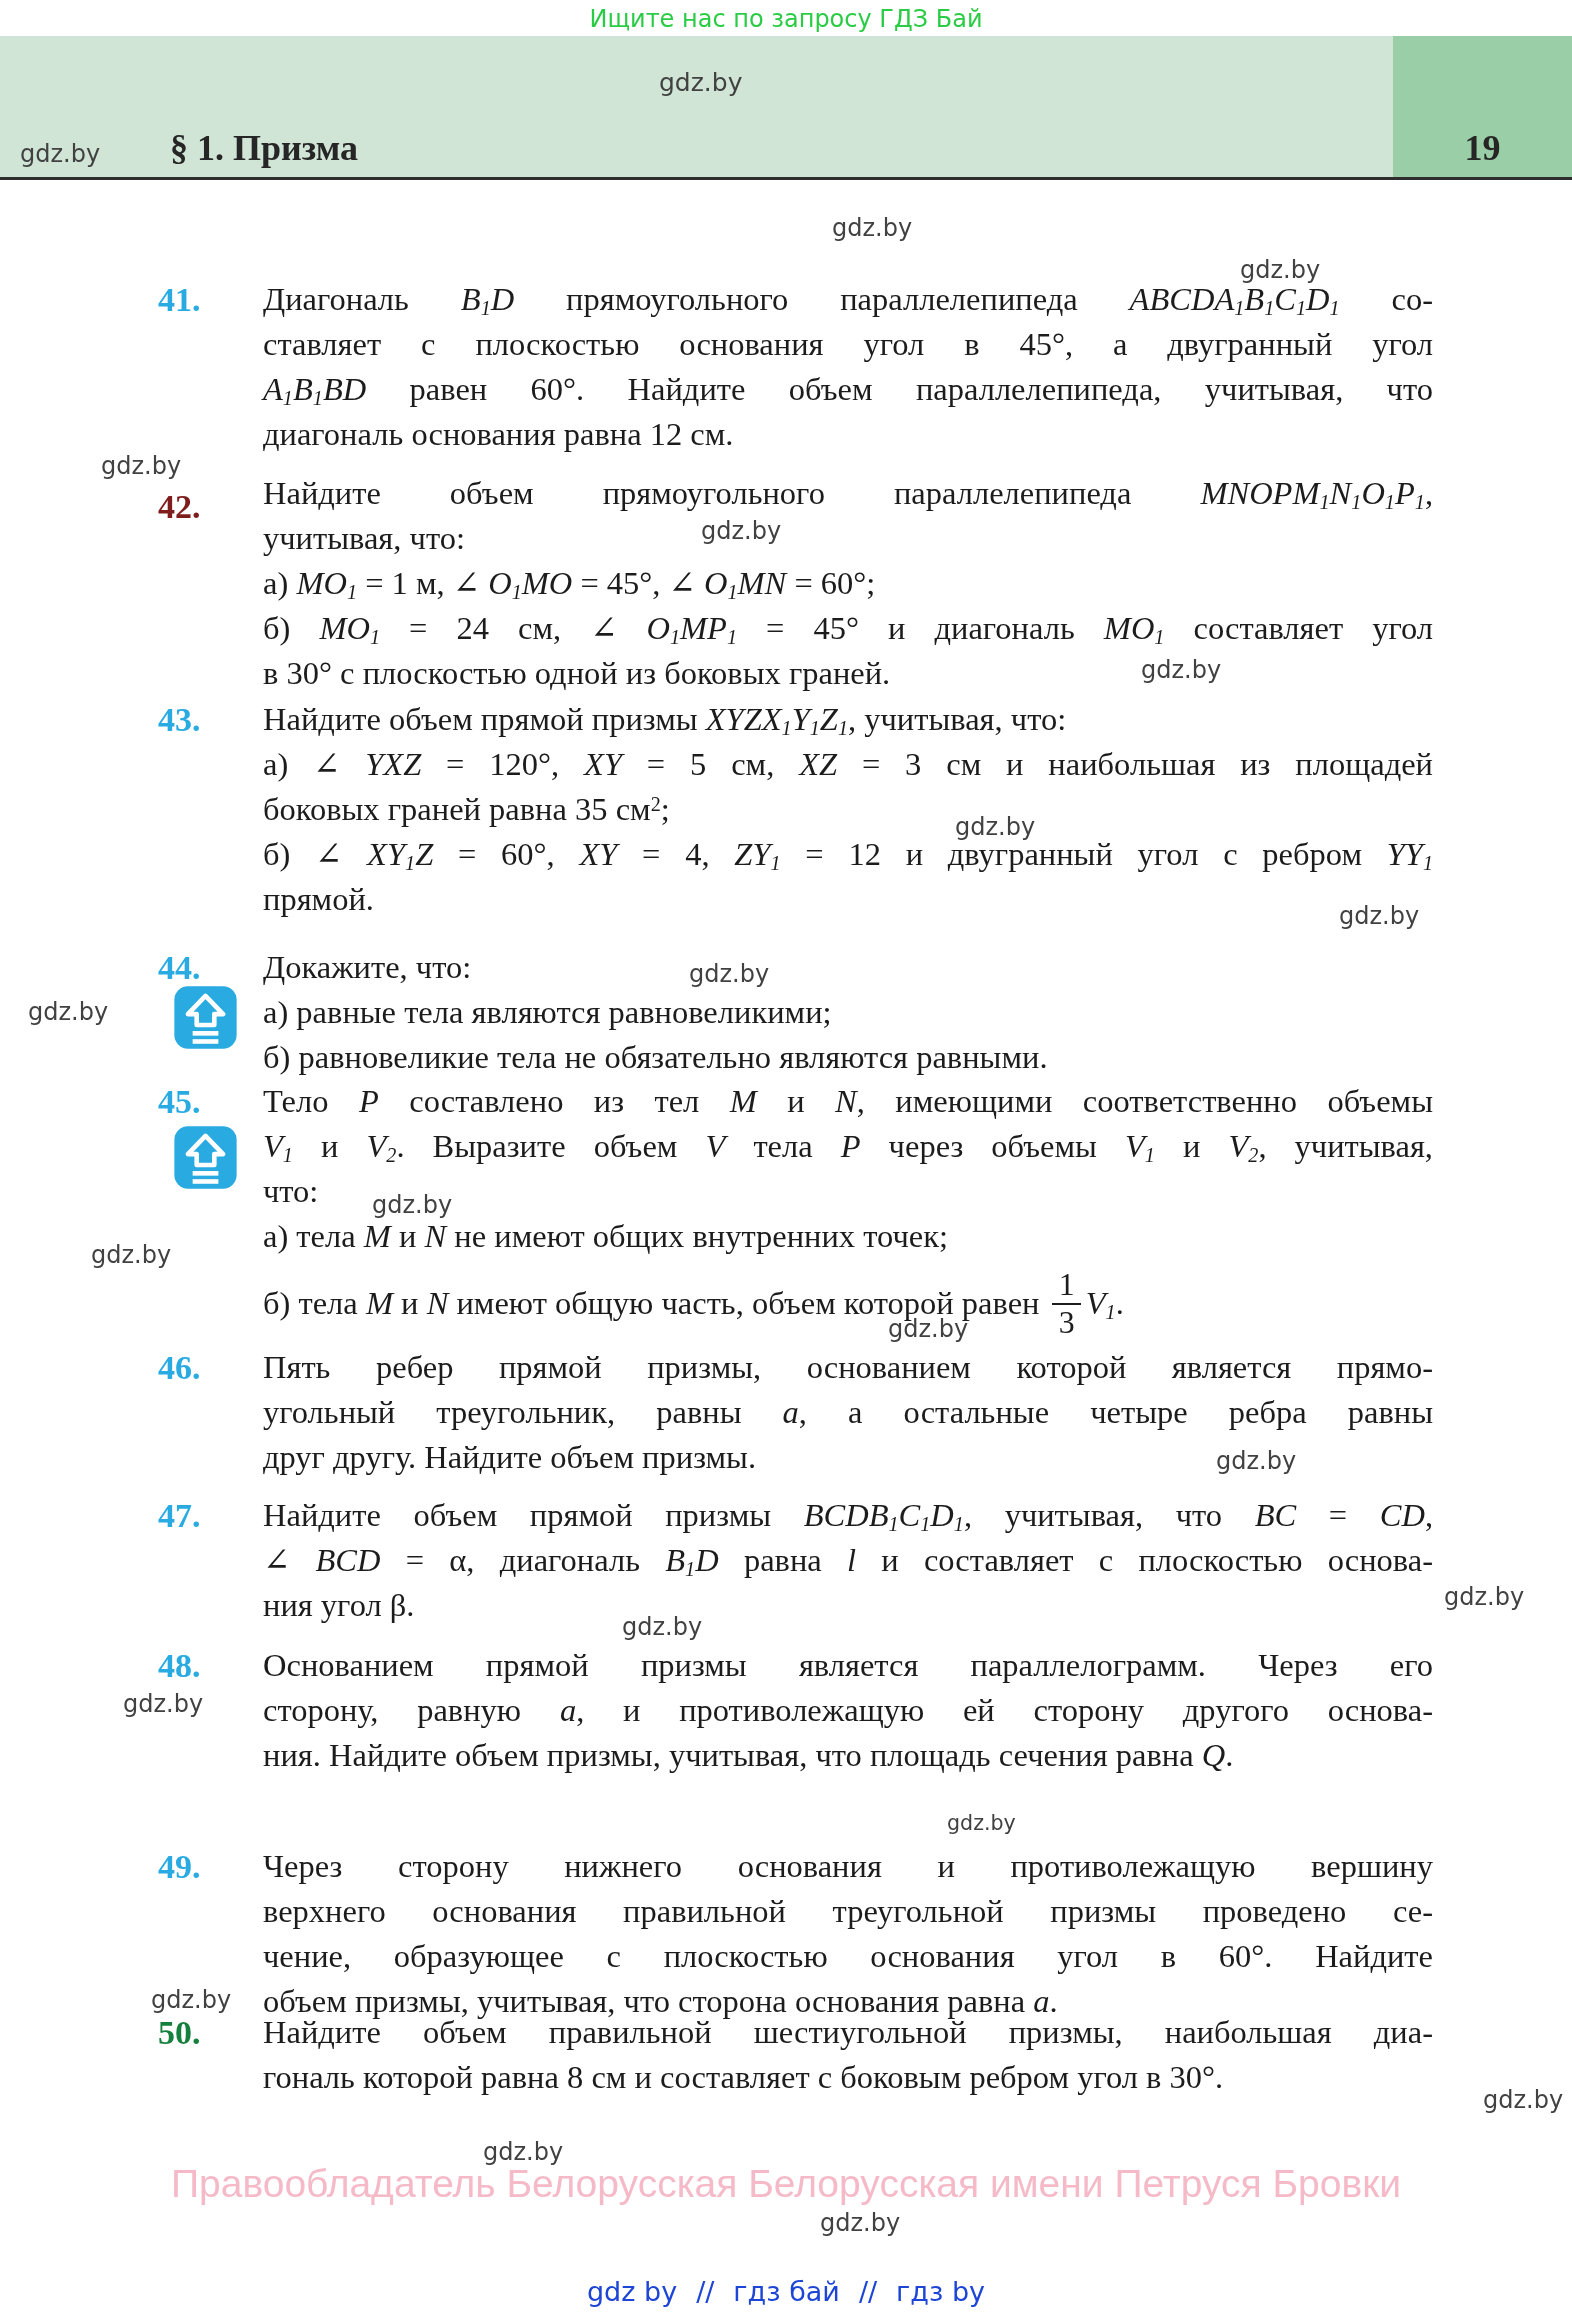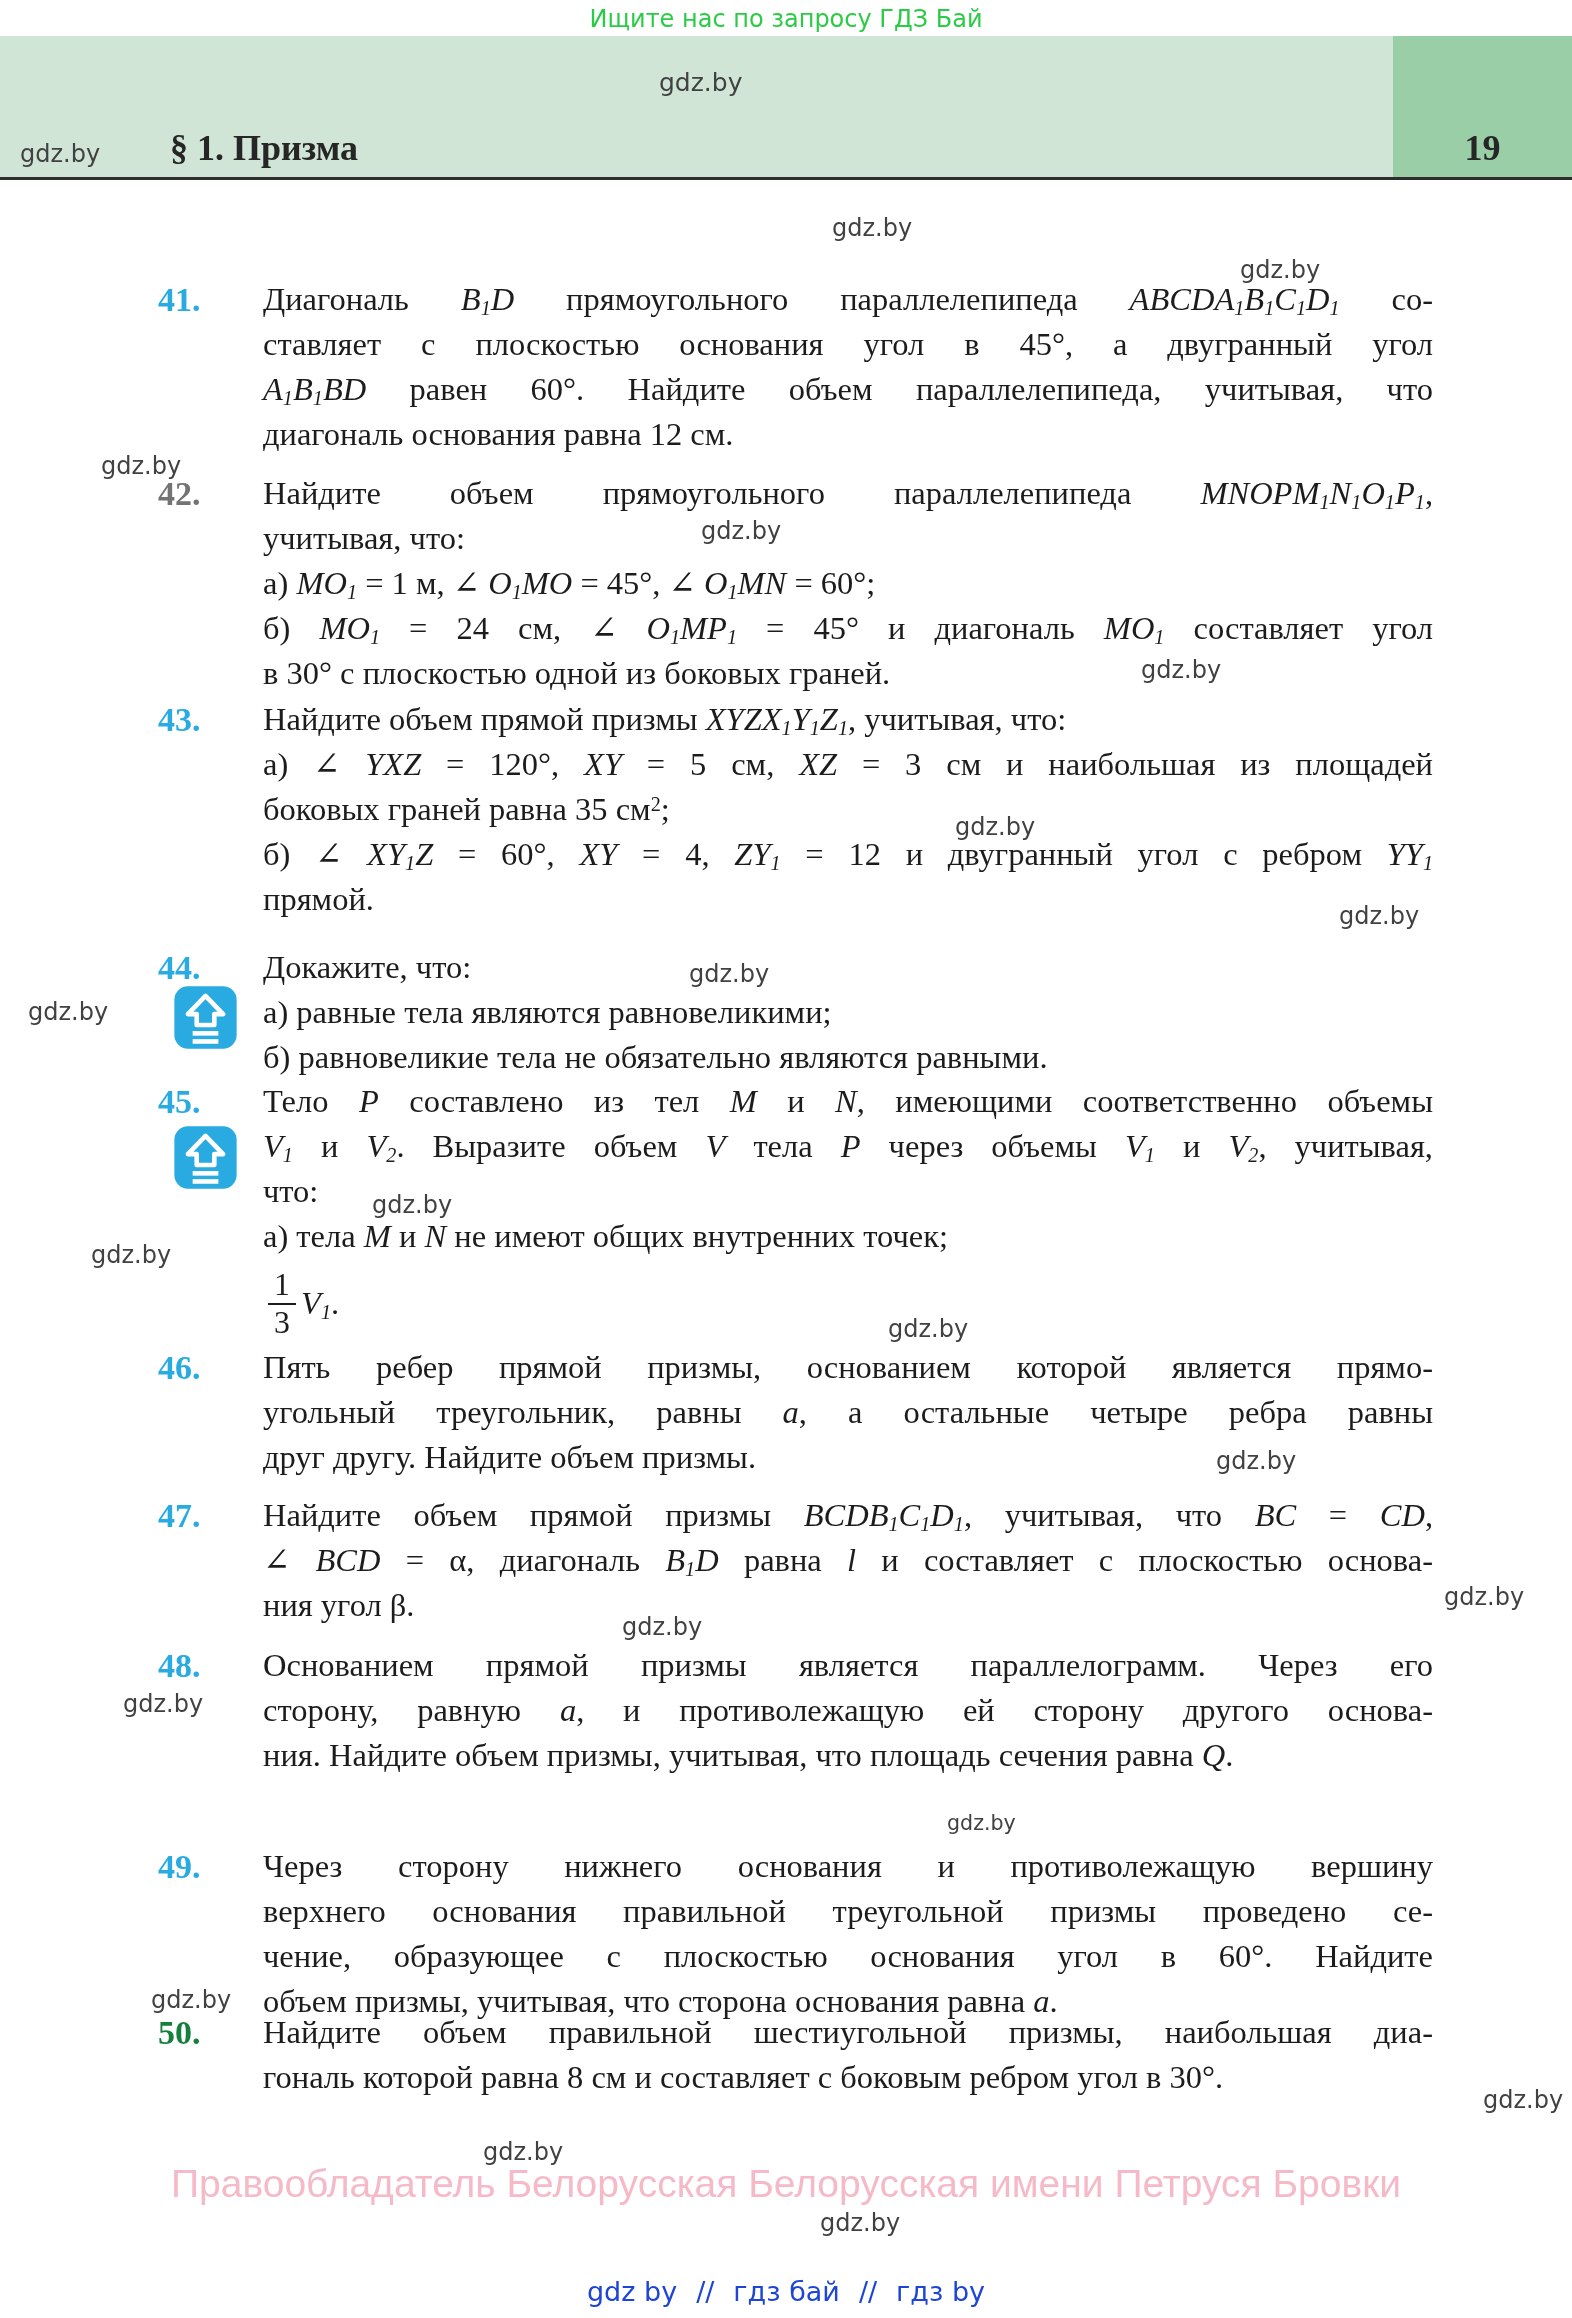--- a/index.html
+++ b/index.html
@@ -74,21 +74,21 @@
 
 <div id="problems">
     <div class="problem" style="top: 277px;">
       <span class="pnum" style="color: rgb(41, 171, 226);">41.</span>
       <div class="line j">Диагональ <i>B<sub>1</sub>D</i> прямоугольного параллелепипеда <i>ABCDA<sub>1</sub>B<sub>1</sub>C<sub>1</sub>D<sub>1</sub></i> со-</div>
       <div class="line j">ставляет с плоскостью основания угол в 45°, а двугранный угол</div>
       <div class="line j"><i>A<sub>1</sub>B<sub>1</sub>BD</i> равен 60°. Найдите объем параллелепипеда, учитывая, что</div>
       <div class="line">диагональ основания равна 12 см.</div>
     </div>
     <div class="problem" style="top: 471px;">
-      <span class="pnum" style="color: #737373;">42.</span>
+      <span class="pnum" style="color: #7f1d1d; margin-top: 13px;">42.</span>
       <div class="line j">Найдите объем прямоугольного параллелепипеда <i>MNOPM<sub>1</sub>N<sub>1</sub>O<sub>1</sub>P<sub>1</sub></i>,</div>
       <div class="line">учитывая, что:</div>
       <div class="line">а) <i>MO<sub>1</sub></i> = 1 м, ∠ <i>O<sub>1</sub>MO</i> = 45°, ∠ <i>O<sub>1</sub>MN</i> = 60°;</div>
       <div class="line j">б) <i>MO<sub>1</sub></i> = 24 см, ∠ <i>O<sub>1</sub>MP<sub>1</sub></i> = 45° и диагональ <i>MO<sub>1</sub></i> составляет угол</div>
       <div class="line">в 30° с плоскостью одной из боковых граней.</div>
     </div>
     <div class="problem" style="top: 697px;">
       <span class="pnum" style="color: rgb(41, 171, 226);">43.</span>
       <div class="line">Найдите объем прямой призмы <i>XYZX<sub>1</sub>Y<sub>1</sub>Z<sub>1</sub></i>, учитывая, что:</div>
       <div class="line j">а) ∠ <i>YXZ</i> = 120°, <i>XY</i> = 5 см, <i>XZ</i> = 3 см и наибольшая из площадей</div>
@@ -113,21 +113,21 @@
       <span class="task-icon" style="top: 46px;"><svg viewBox="0 0 48 48" width="65" height="65">
           <rect x="1" y="1" width="46" height="46" rx="10" fill="#29abe2"></rect>
           <path d="M24 8 L37 21.5 H30.5 V29.5 H17.5 V21.5 H11 Z" fill="none" stroke="#ffffff" stroke-width="3.4" stroke-linejoin="round"></path>
           <rect x="14.5" y="34" width="19" height="3.4" fill="#ffffff"></rect>
           <rect x="14.5" y="40" width="19" height="3.4" fill="#ffffff"></rect>
         </svg></span>
       <div class="line j">Тело <i>P</i> составлено из тел <i>M</i> и <i>N</i>, имеющими соответственно объемы</div>
       <div class="line j"><i>V<sub>1</sub></i> и <i>V<sub>2</sub></i>. Выразите объем <i>V</i> тела <i>P</i> через объемы <i>V<sub>1</sub></i> и <i>V<sub>2</sub></i>, учитывая,</div>
       <div class="line">что:</div>
       <div class="line">а) тела <i>M</i> и <i>N</i> не имеют общих внутренних точек;</div>
-      <div class="line fracline"> <span class="frac"><span class="num">1</span><span class="den">3</span></span><span><i>V<sub>1</sub></i>.</span></div>
+      <div class="line fracline"><span>б) тела <i>M</i> и <i>N</i> имеют общую часть, объем которой равен</span> <span class="frac"><span class="num">1</span><span class="den">3</span></span><span><i>V<sub>1</sub></i>.</span></div>
     </div>
     <div class="problem" style="top: 1345px;">
       <span class="pnum" style="color: rgb(41, 171, 226);">46.</span>
       <div class="line j">Пять ребер прямой призмы, основанием которой является прямо-</div>
       <div class="line j">угольный треугольник, равны <i>a</i>, а остальные четыре ребра равны</div>
       <div class="line">друг другу. Найдите объем призмы.</div>
     </div>
     <div class="problem" style="top: 1493px;">
       <span class="pnum" style="color: rgb(41, 171, 226);">47.</span>
       <div class="line j">Найдите объем прямой призмы <i>BCDB<sub>1</sub>C<sub>1</sub>D<sub>1</sub></i>, учитывая, что <i>BC</i> = <i>CD</i>,</div>

